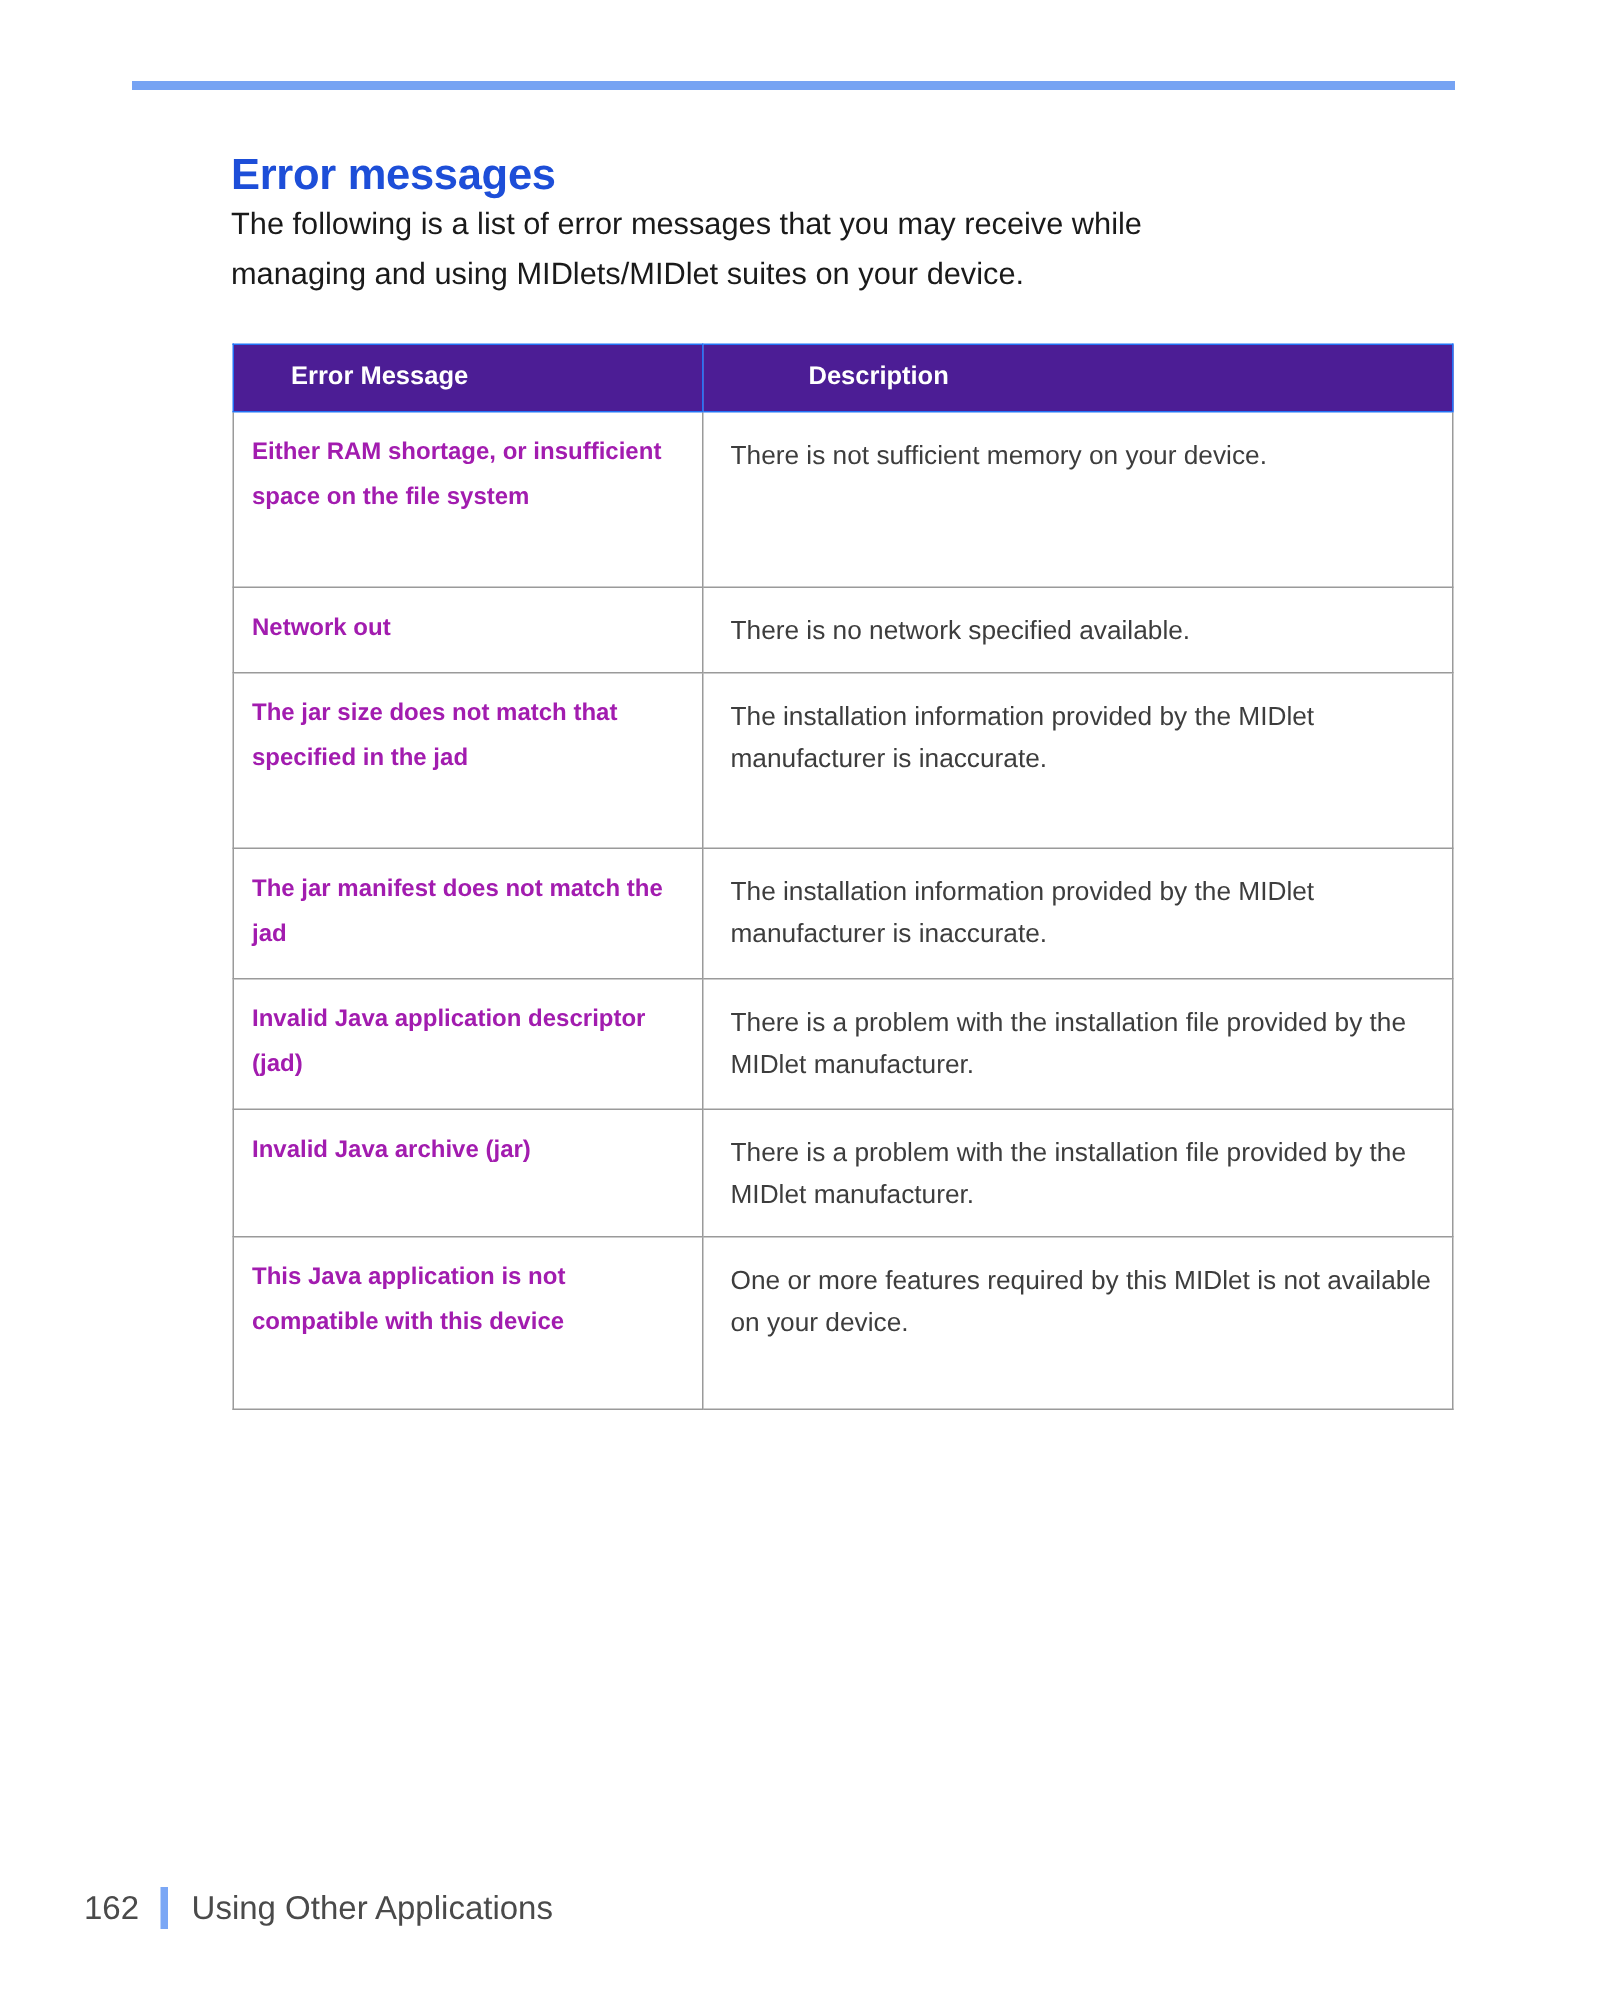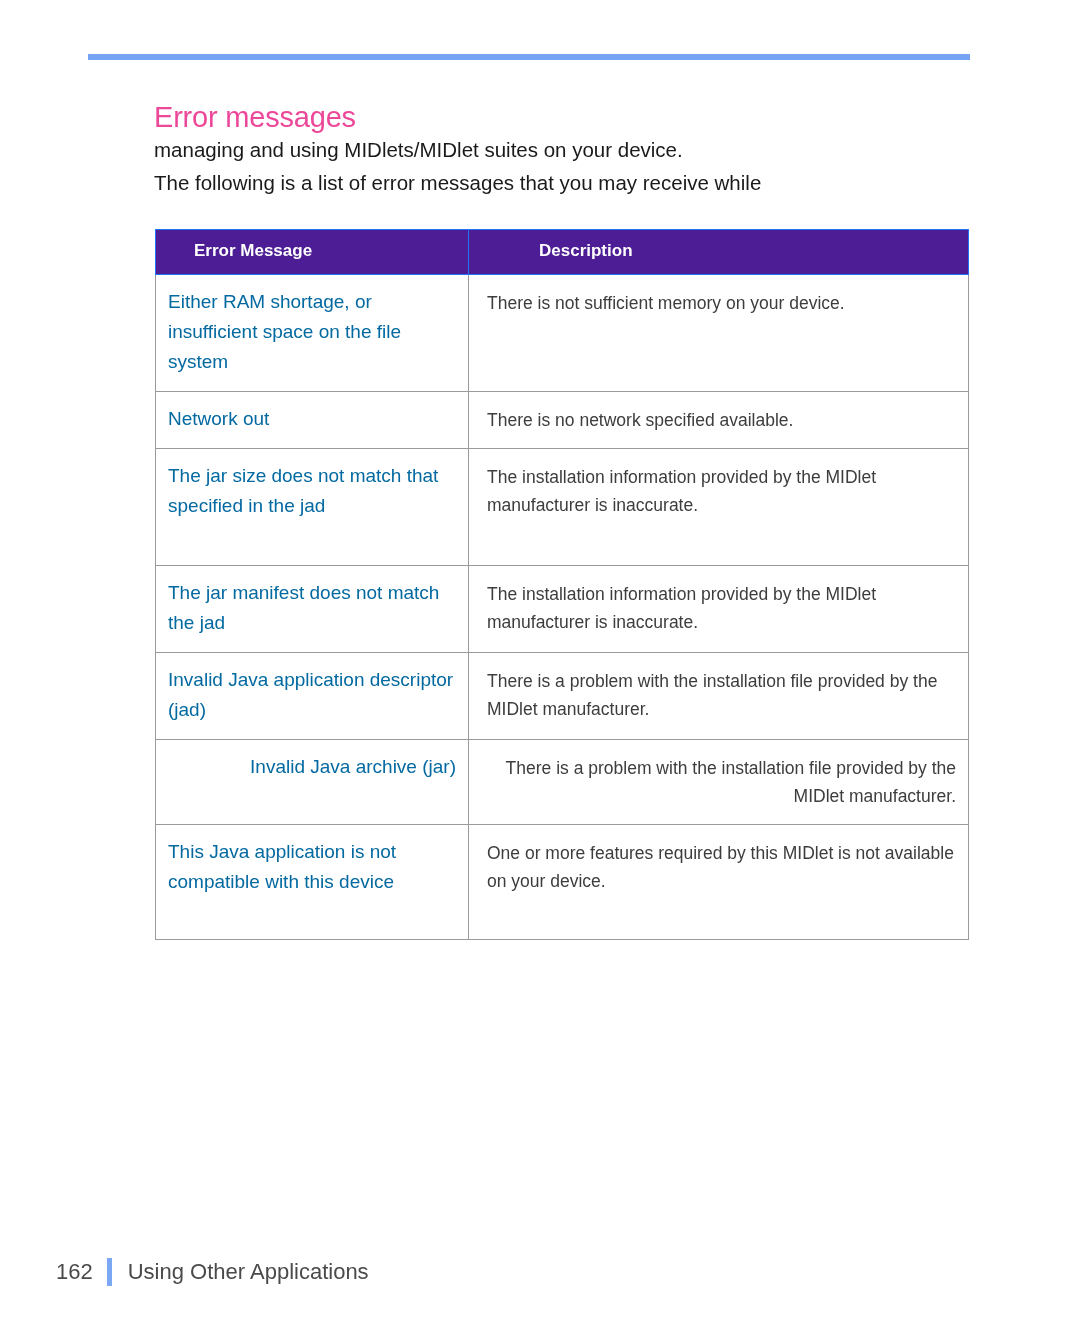--- a/index.html
+++ b/index.html
@@ -29,22 +29,22 @@
     height: 6px;
     background: #76a3f3;
   }
 
   
   .page-title {
     position: absolute;
     left: 154px;
     top: 83px;
     font-size: 29px;
-    font-weight: normal;
-    color: #ec4899;
+    font-weight: bold;
+    color: #1d4ed8;
     letter-spacing: -0.2px;
     line-height: 1.1;
   }
 
   
   .intro {
     position: absolute;
     left: 154px;
     top: 133px;
     width: 800px;
@@ -83,41 +83,41 @@
     border-left: 1px solid #9a9a9a;
   }
 
   .err-table tbody td {
     border: 1px solid #9a9a9a;
     vertical-align: top;
     padding: 12px 12px 14px 12px;
     line-height: 30px;
   }
   .err-table tbody td.msg {
-    color: #0369a1;
-    font-weight: normal;
-    font-size: 19px;
+    color: #a21caf;
+    font-weight: bold;
+    font-size: 16px;
     padding-left: 12px;
   }
   .err-table tbody td.desc {
     color: #3d3d3d;
     font-size: 17.5px;
     font-weight: normal;
     line-height: 28px;
     padding-left: 18px;
     padding-top: 14px;
   }
 
   
   tr.r1 td { height: 88px; }
   tr.r2 td { height: 18px; }
   tr.r3 td { height: 88px; }
   tr.r4 td { height: 54px; }
   tr.r5 td { height: 54px; margin-top: 40px; }
-  tr.r6 td { height: 54px; text-align: right; }
+  tr.r6 td { height: 54px; }
   tr.r7 td { height: 86px; margin-top: 36px; }
 
   
   .footer {
     position: absolute;
     left: 56px;
     top: 1255px;
     display: flex;
     align-items: center;
     height: 34px;
@@ -142,22 +142,22 @@
 </head>
 <body>
 
 <div class="page">
 
   <div class="top-rule"></div>
 
   <h1 class="page-title">Error messages</h1>
 
   <div class="intro">
+    <span class="line">The following is a list of error messages that you may receive while</span>
     <span class="line">managing and using MIDlets/MIDlet suites on your device.</span>
-    <span class="line">The following is a list of error messages that you may receive while</span>
   </div>
 
   <table class="err-table">
     <colgroup>
       <col class="c1">
       <col class="c2">
     </colgroup>
     <thead>
       <tr>
         <th class="th-msg">Error Message</th>

